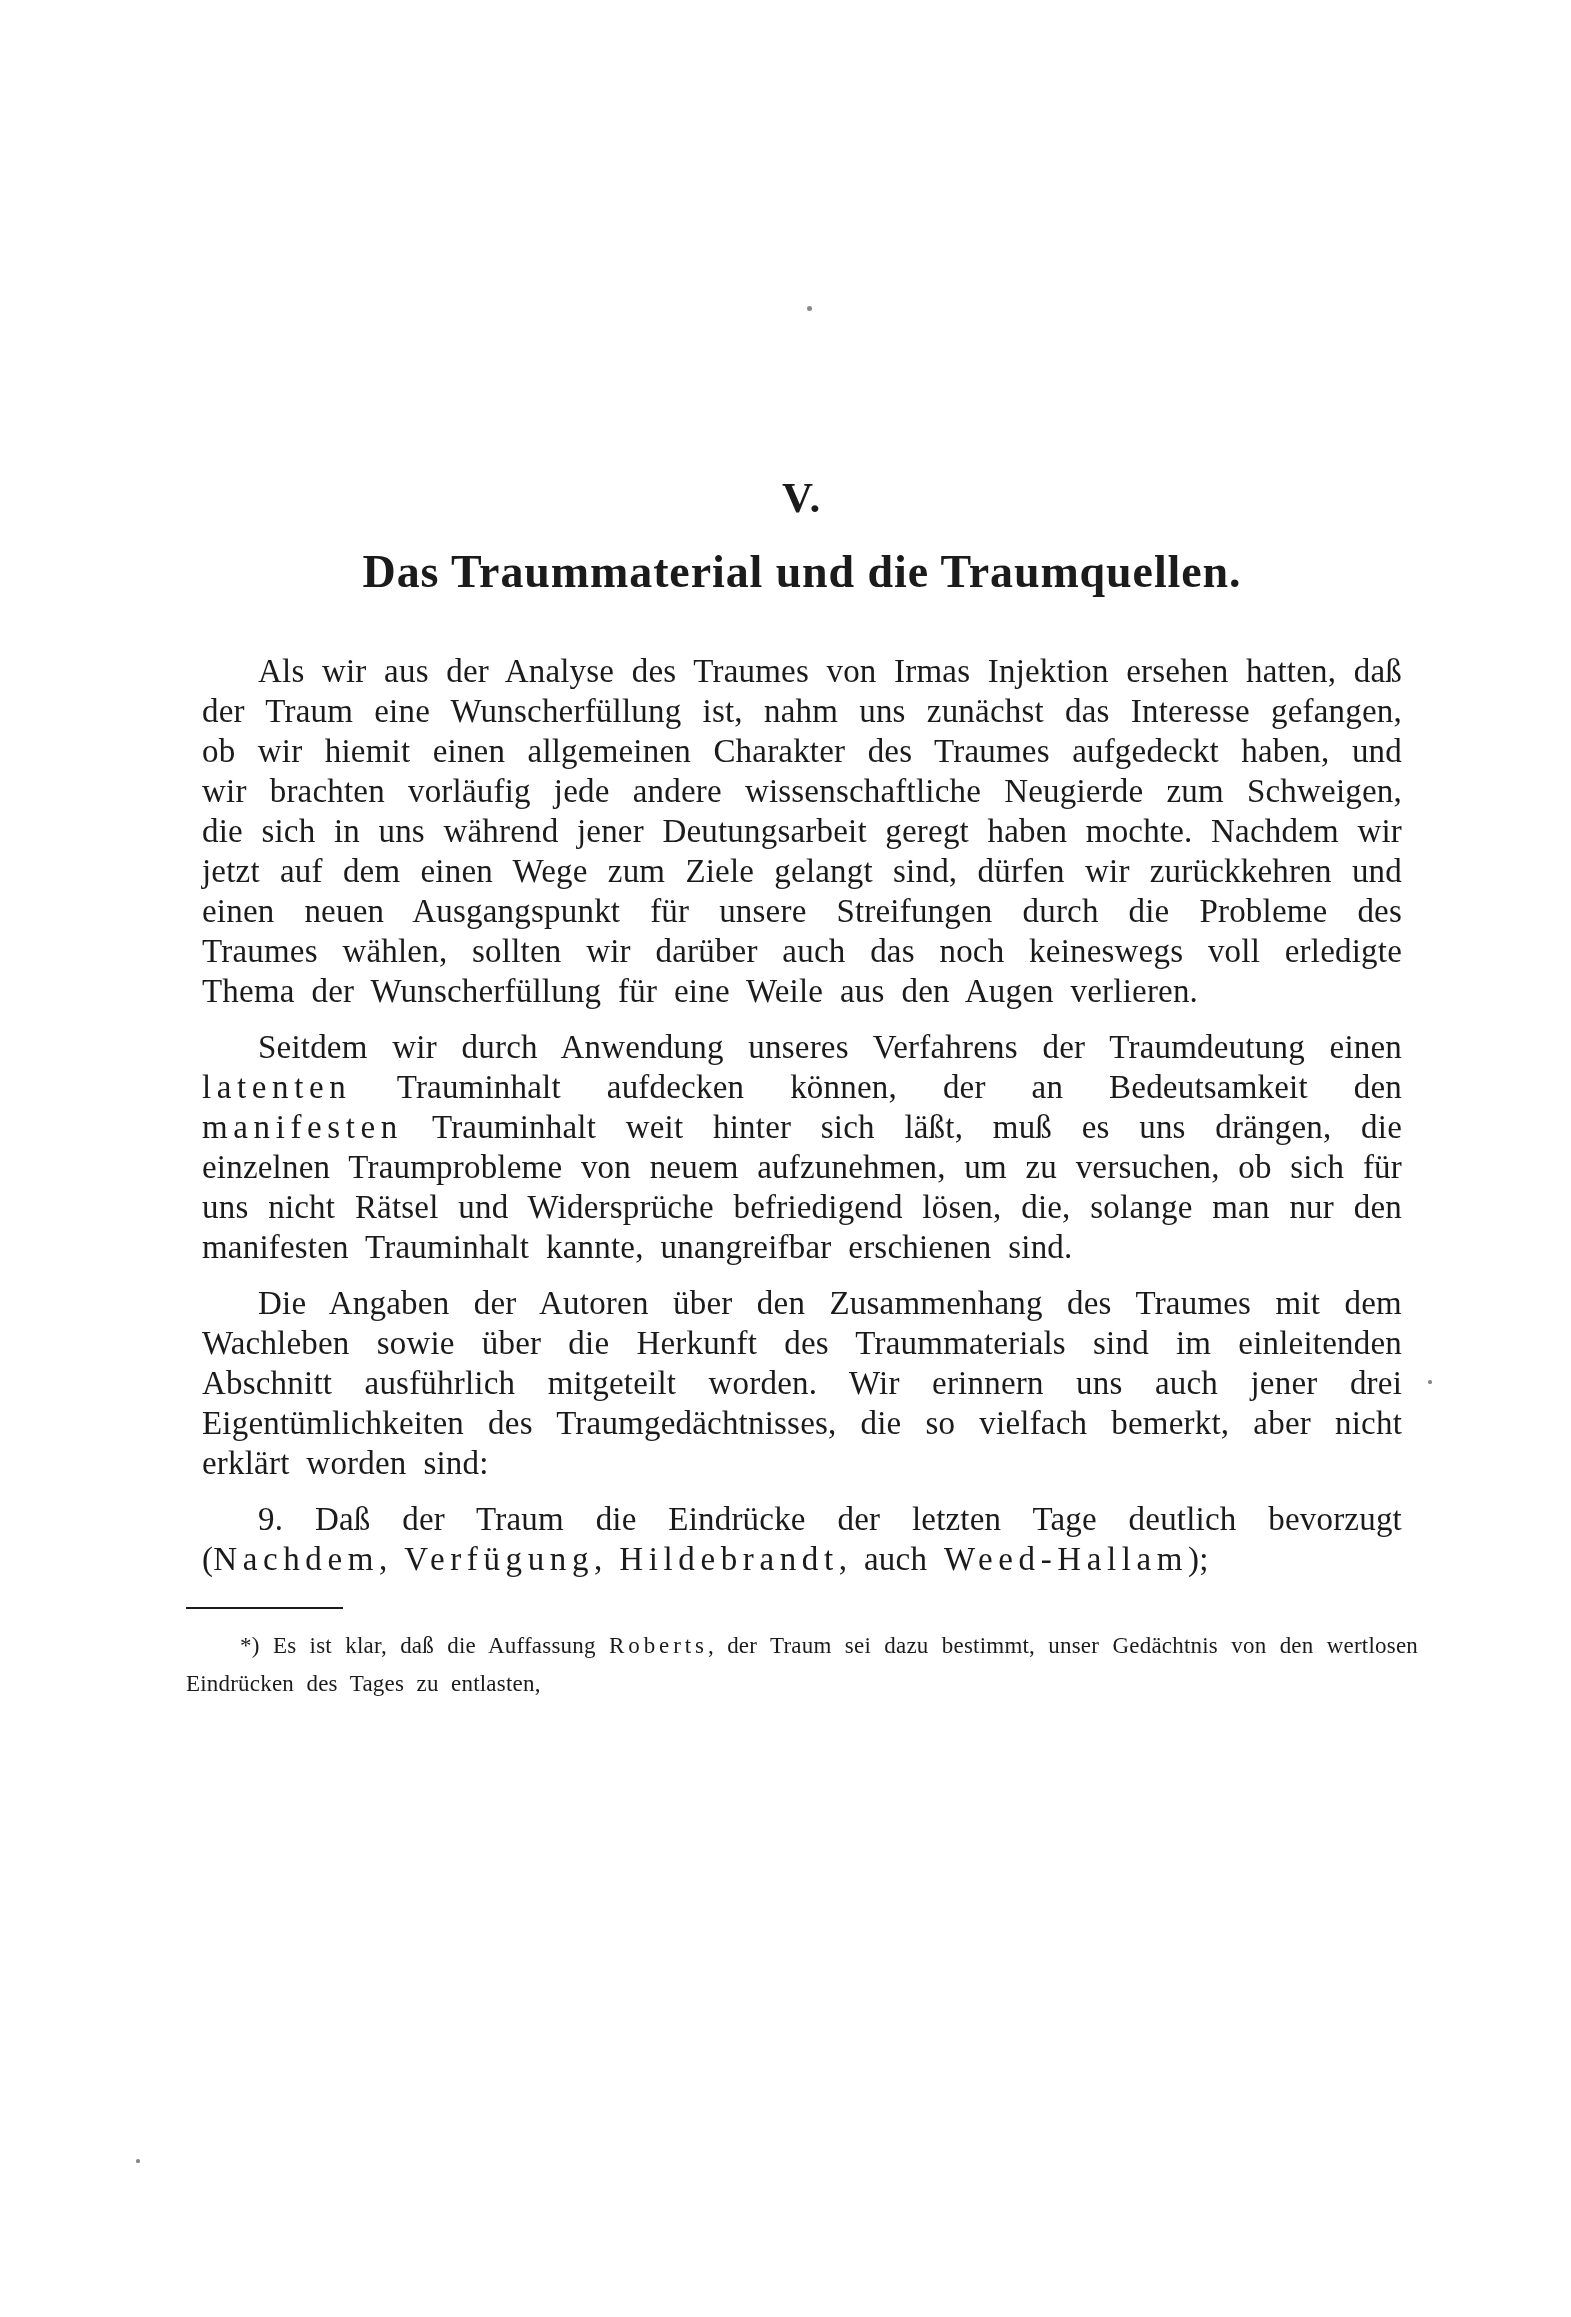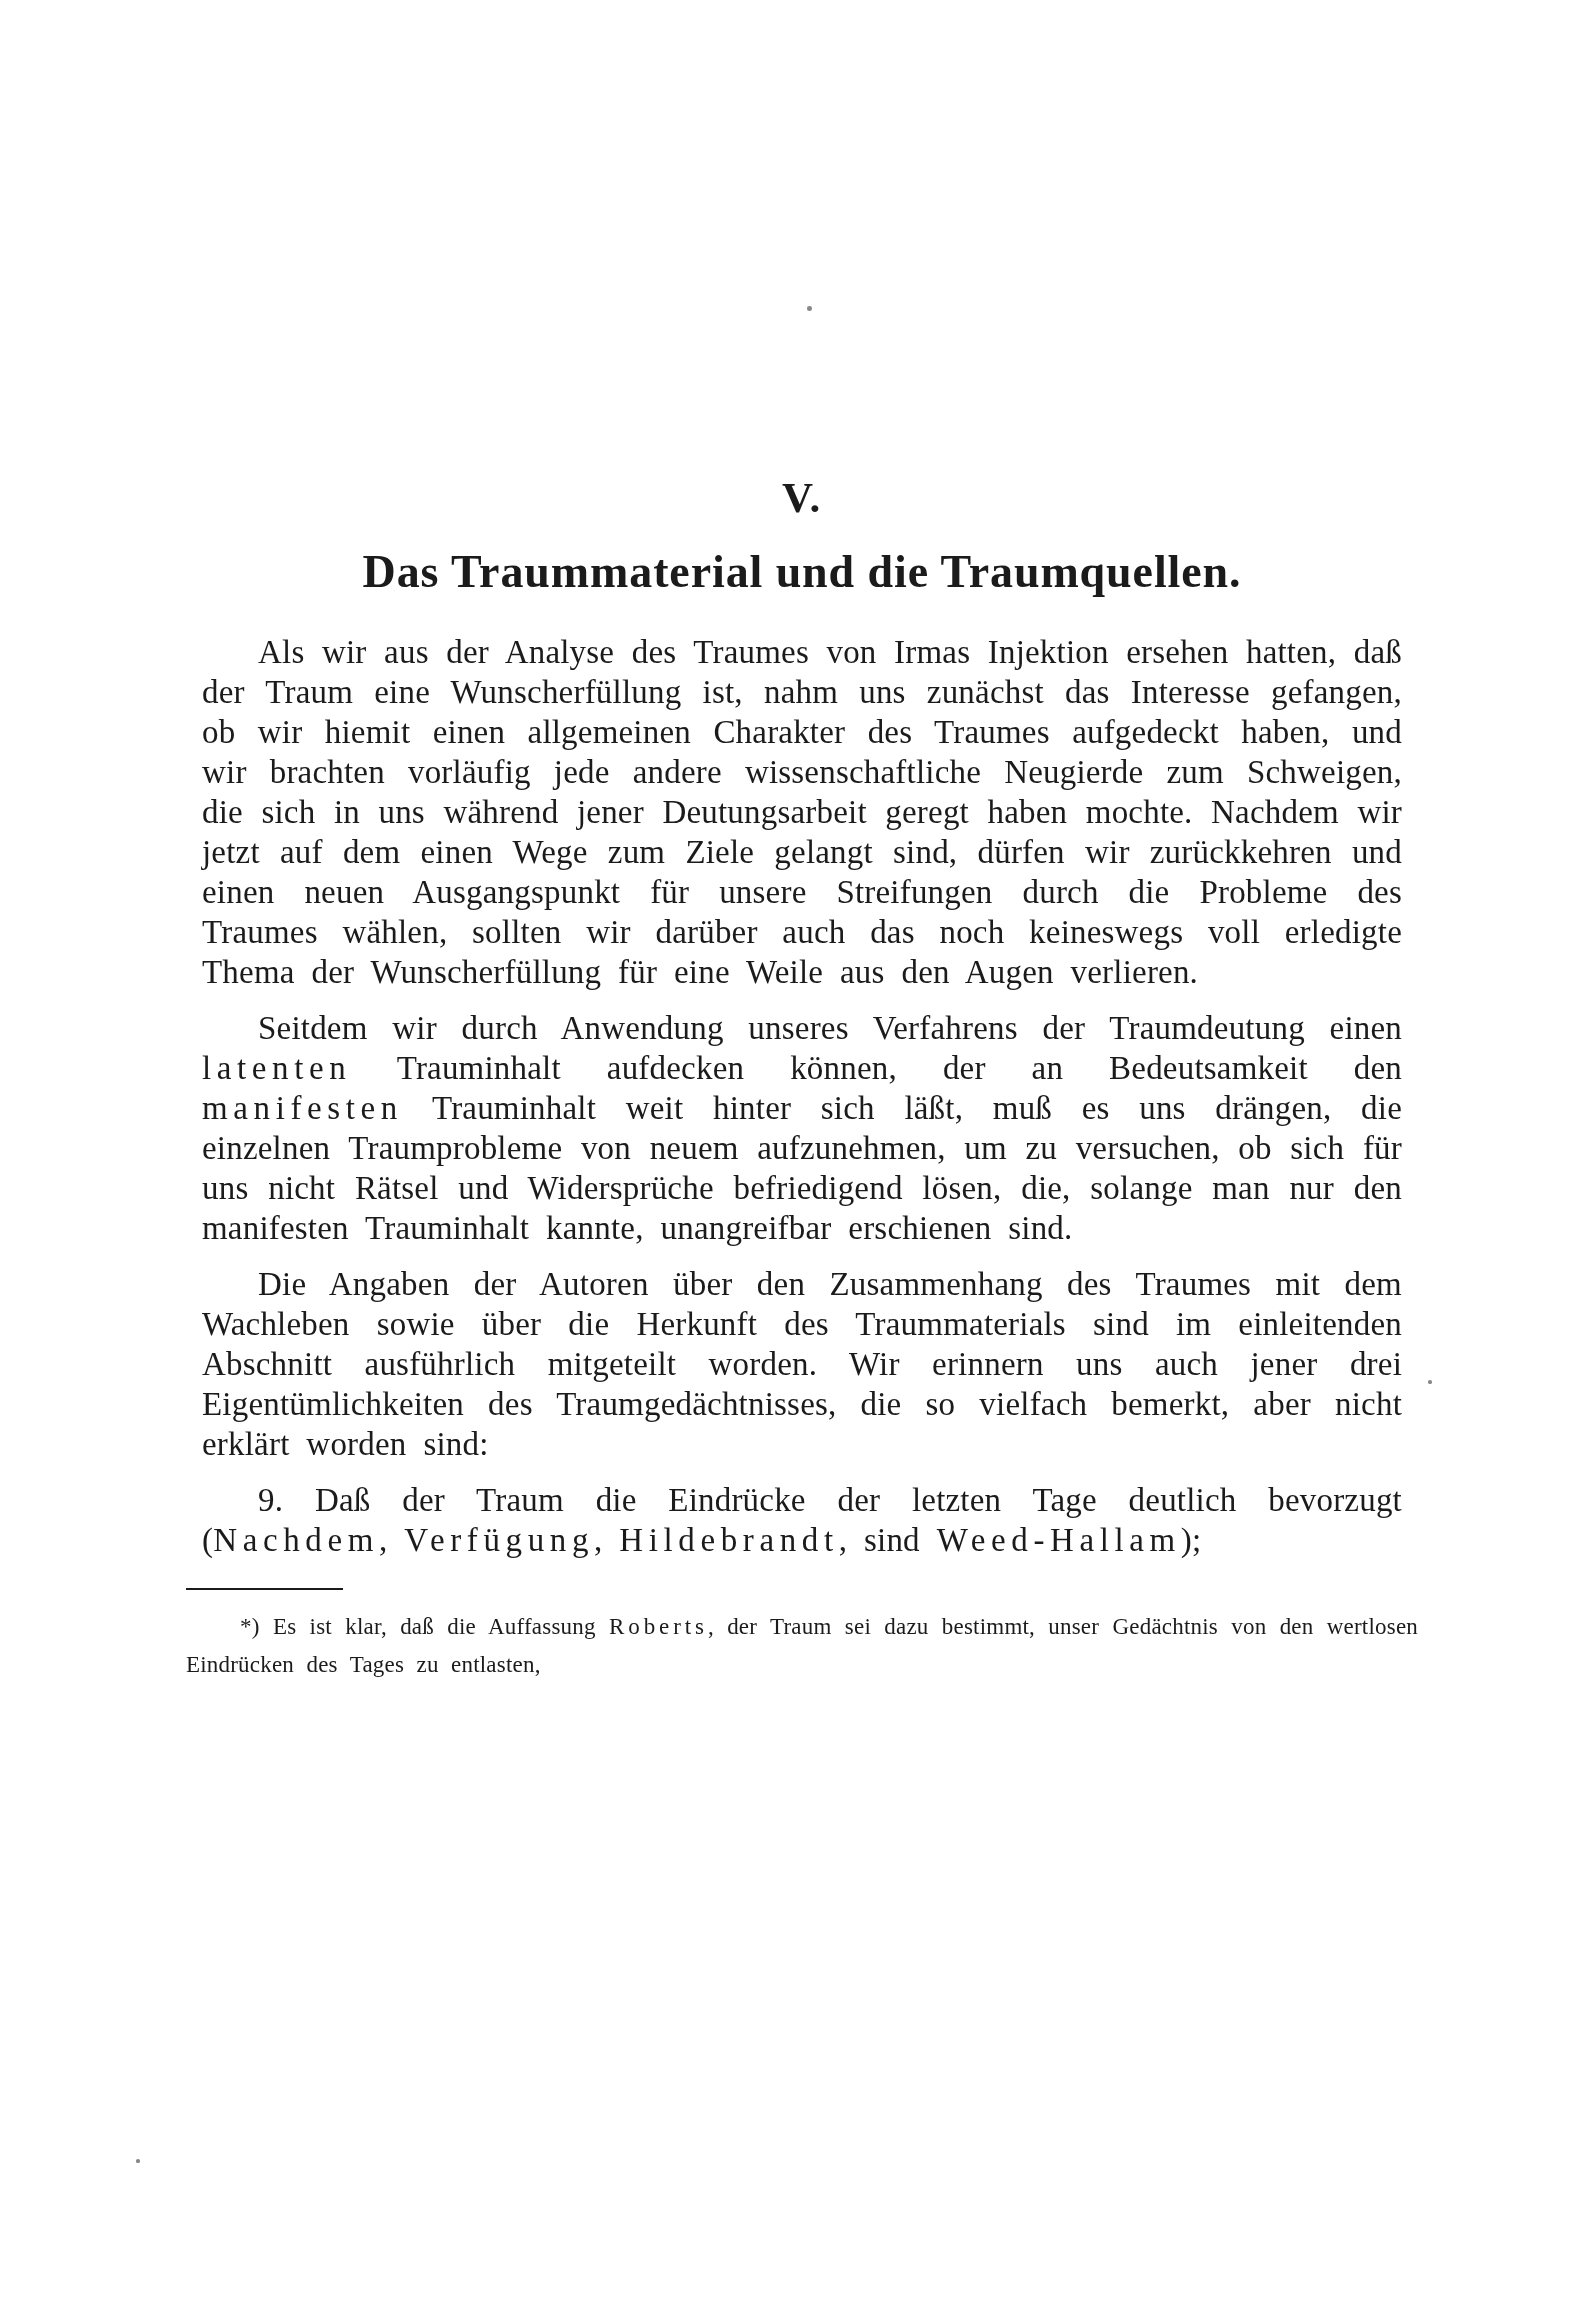--- a/index.html
+++ b/index.html
@@ -30,21 +30,21 @@
     letter-spacing: 1.9px;
     line-height: 48px;
     margin: 0 0 24px 0;
   }
   .chapter-title {
     text-align: center;
     font-size: 46px;
     font-weight: bold;
     letter-spacing: 0.9px;
     line-height: 52px;
-    margin: 0 0 34px 0;
+    margin: 0 0 53px 0;
   }
   .body-text p {
     margin: 16px;
     font-size: 33px;
     line-height: 40px;
     text-align: justify;
     text-indent: 56px;
     word-spacing: 8.4px;
     letter-spacing: 0.2px;
   }
@@ -90,21 +90,21 @@
   <div class="content">
 
     <div class="chapter-number">V.</div>
 
     <h1 class="chapter-title">Das Traummaterial und die Traumquellen.</h1>
 
     <div class="body-text">
         <p><span>Als wir aus der Analyse des Traumes von Irmas Injektion ersehen hatten, daß der Traum eine Wunscherfüllung ist, nahm uns zunächst das Interesse gefangen, ob wir hiemit einen allgemeinen Charakter des Traumes aufgedeckt haben, und wir brachten vorläufig jede andere wissenschaftliche Neugierde zum Schweigen, die sich in uns während jener Deutungsarbeit geregt haben mochte. Nachdem wir jetzt auf dem einen Wege zum Ziele gelangt sind, dürfen wir zurückkehren und einen neuen Ausgangspunkt für unsere Streifungen durch die Probleme des Traumes wählen, sollten wir darüber auch das noch keineswegs voll erledigte Thema der Wunscherfüllung für eine Weile aus den Augen verlieren.</span></p>
         <p><span>Seitdem wir durch Anwendung unseres Verfahrens der Traumdeutung einen </span><span class="sperr">latenten</span><span> Trauminhalt aufdecken können, der an Bedeutsamkeit den </span><span class="sperr">manifesten</span><span> Trauminhalt weit hinter sich läßt, muß es uns drängen, die einzelnen Traumprobleme von neuem aufzunehmen, um zu versuchen, ob sich für uns nicht Rätsel und Widersprüche befriedigend lösen, die, solange man nur den manifesten Trauminhalt kannte, unangreifbar erschienen sind.</span></p>
         <p><span>Die Angaben der Autoren über den Zusammenhang des Traumes mit dem Wachleben sowie über die Herkunft des Traummaterials sind im einleitenden Abschnitt ausführlich mitgeteilt worden. Wir erinnern uns auch jener drei Eigentümlichkeiten des Traumgedächtnisses, die so vielfach bemerkt, aber nicht erklärt worden sind:</span></p>
-        <p><span>9. Daß der Traum die Eindrücke der letzten Tage deutlich bevorzugt (</span><span class="sperr">Nachdem</span><span>, </span><span class="sperr">Verfügung</span><span>, </span><span class="sperr">Hildebrandt</span><span>, sind </span><span class="sperr">Weed-Hallam</span><span>);</span></p>
+        <p><span>9. Daß der Traum die Eindrücke der letzten Tage deutlich bevorzugt (</span><span class="sperr">Nachdem</span><span>, </span><span class="sperr">Verfügung</span><span>, </span><span class="sperr">Hildebrandt</span><span>, auch </span><span class="sperr">Weed-Hallam</span><span>);</span></p>
       </div>
 
     <div class="footnote-rule"></div>
 
     <p class="footnote"><span>*) Es ist klar, daß die Auffassung </span><span class="sperr">Roberts</span><span>, der Traum sei dazu bestimmt, unser Gedächtnis von den wertlosen Eindrücken des Tages zu entlasten,</span></p>
 
   </div>
 </div>
 
 

